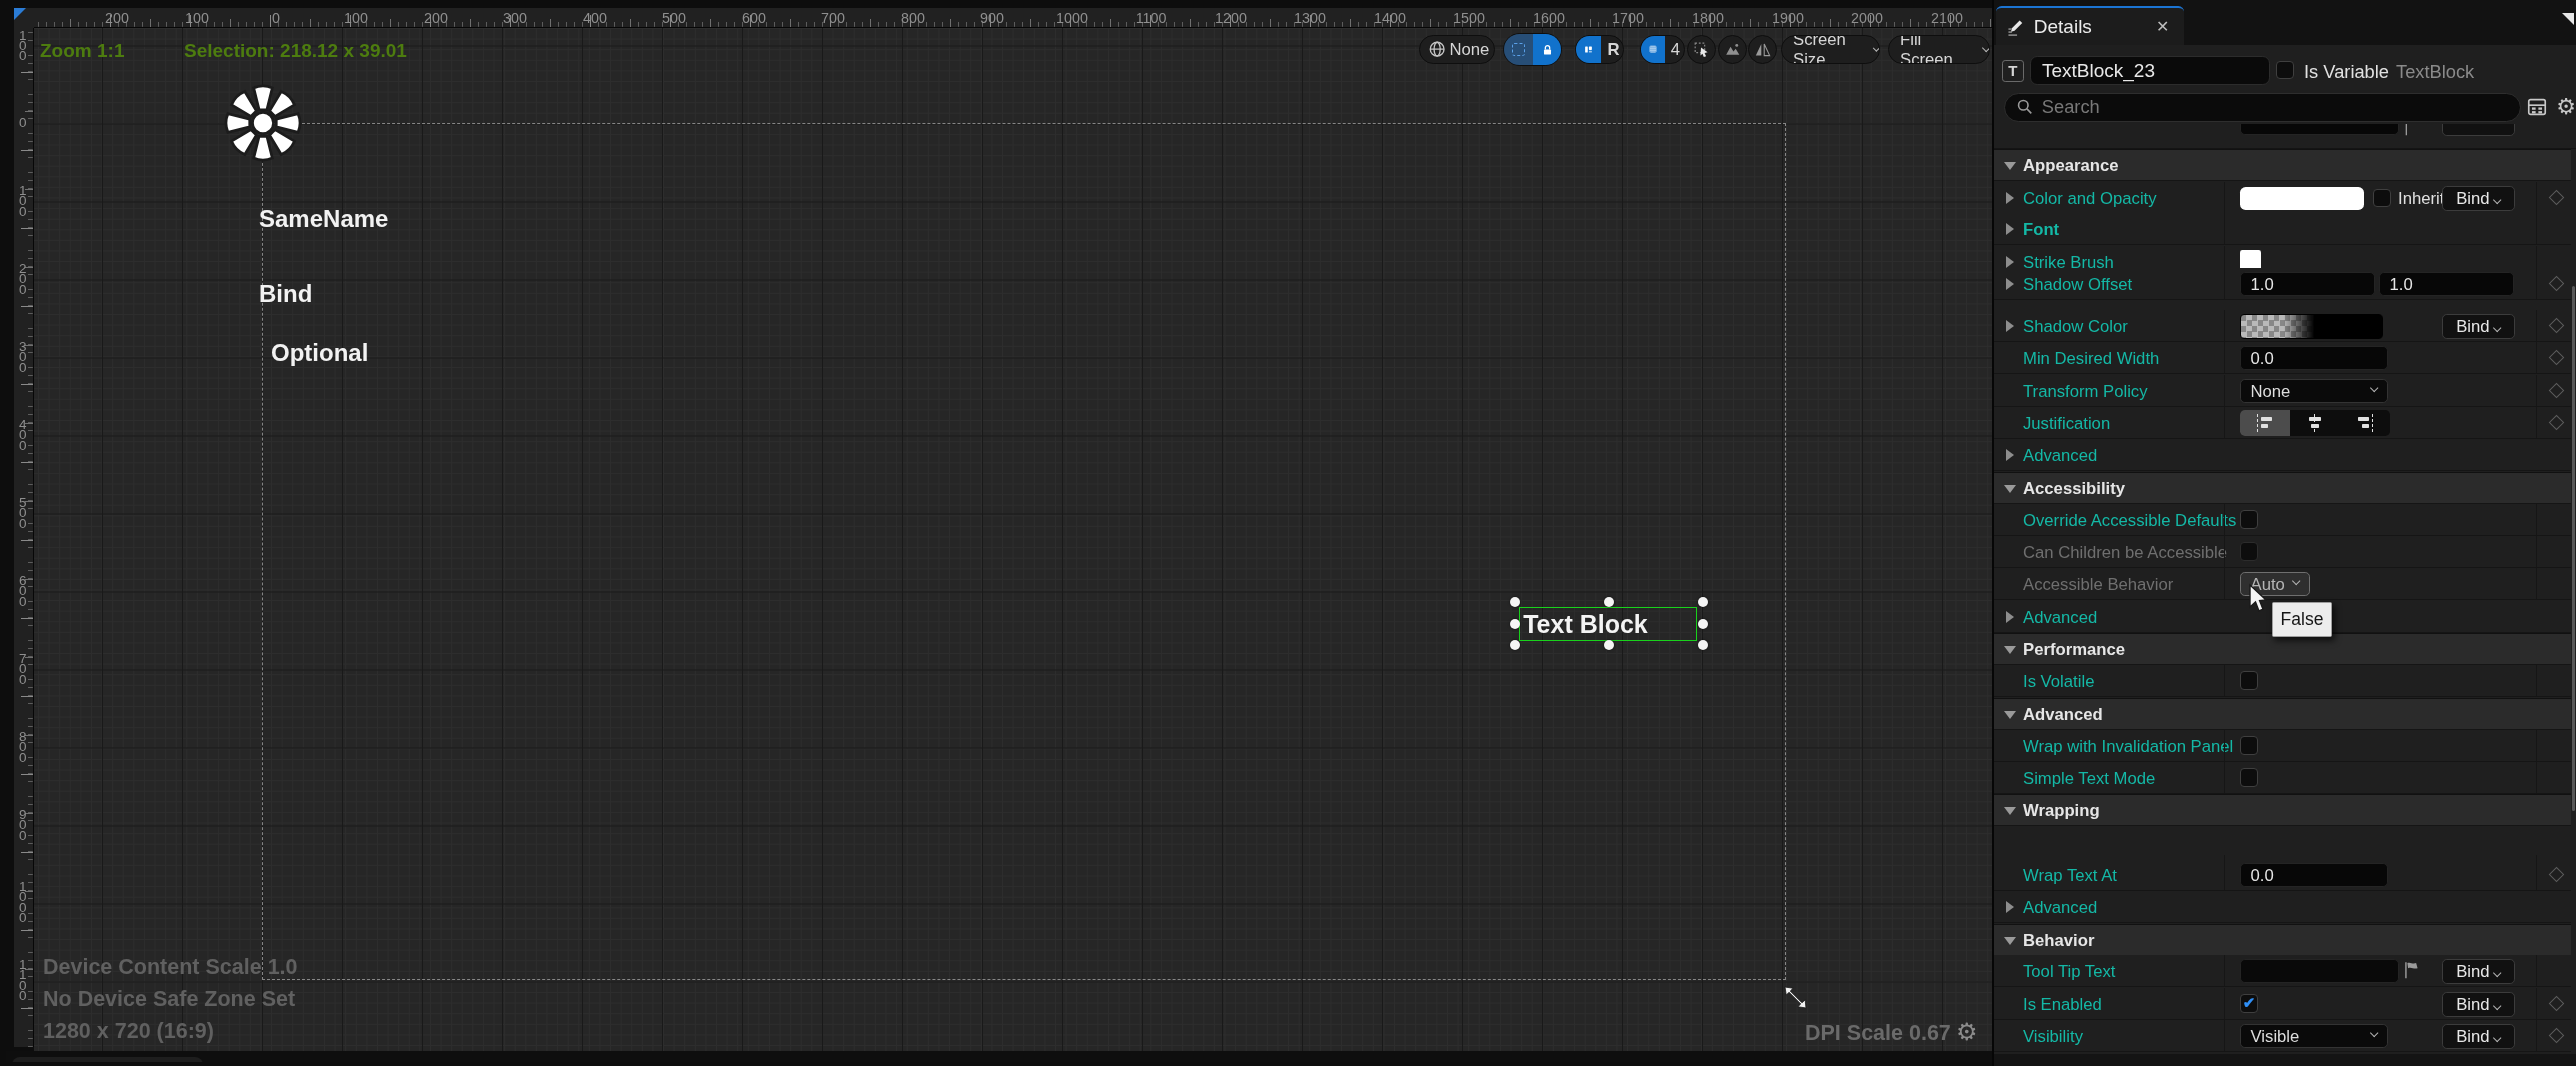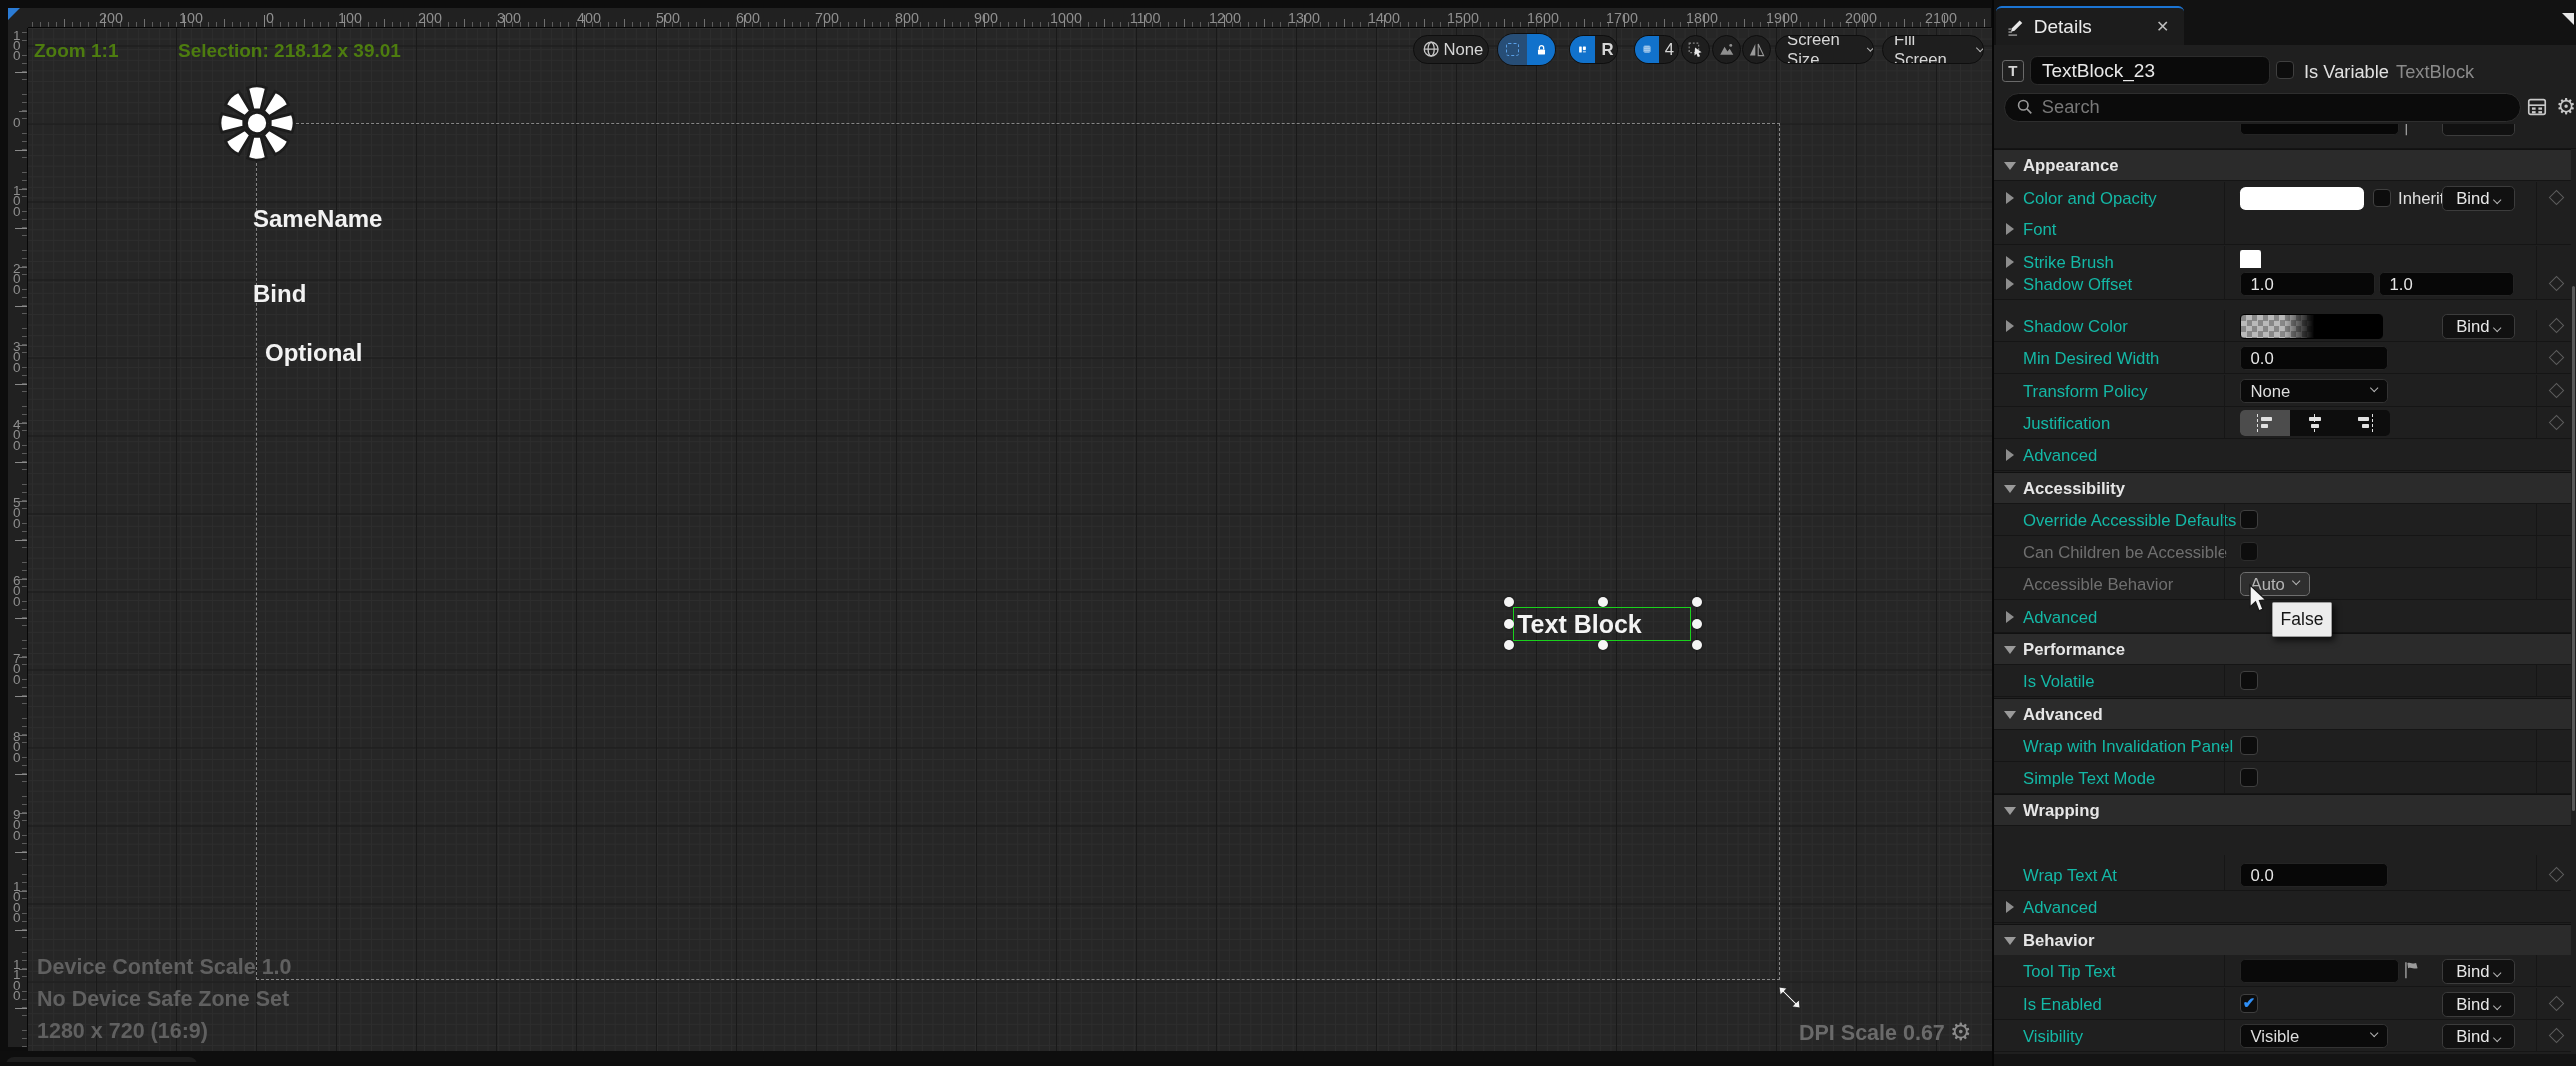--- a/index.html
+++ b/index.html
@@ -1,20 +1,20 @@
 <!DOCTYPE html>
 <html style="font-size:12.7px"><head>
 <meta charset="utf-8">
 <style>
   html,body{margin:0;padding:0;background:#0d0d0d;}
   *{box-sizing:border-box;font-family:"Liberation Sans",sans-serif;}
   #root{position:relative;width:2576px;height:1067px;overflow:hidden;background:#0d0d0d;}
 
   
-  #canvas{position:absolute;left:0;top:0;width:1992px;height:1062px;background:#0d0d0d;overflow:hidden;}
+  #canvas{position:absolute;left:6px;top:0;width:1992px;height:1062px;background:#0d0d0d;overflow:hidden;}
   #grid{position:absolute;left:28px;top:28px;width:1964px;height:1024px;background-color:#262626;
     background-image:
       linear-gradient(90deg,#191919 1.2px,transparent 1.2px),
       linear-gradient(#191919 1.2px,transparent 1.2px),
       linear-gradient(90deg,#2d2d2d 0.8px,transparent 0.8px),
       linear-gradient(#2d2d2d 0.8px,transparent 0.8px);
     background-size:80px 100%,100% 78px,10.6px 100%,100% 10.6px;
     background-position:68px 0,0 17.5px,4px 0,0 0;}
   #ruler-top{position:absolute;left:8px;top:8px;right:0.8px;height:20px;background:#212121;border-bottom:0.8px solid #070707;
     background-image:
@@ -384,21 +384,21 @@
           <i class="exp"></i>
           <span class="plbl">Color and Opacity</span>
           <span class="coldiv"></span>
           <span class="coldiv2"></span>
           <span class="sw-color"></span>
           <span class="cb rowcb" style="left:379px;top:7.2px;"></span>
           <span style="position:absolute;left:404px;top:7.2px;font-size:16.7px;color:#e0e0e0;">Inherit</span>
           <span class="bindbtn">Bind<i class="chev" style="margin-left:4.8px;"></i></span>
           <i class="dmd"></i>
         </div>
-        <div class="prow" style="top: 64px;">
+        <div class="prow" style="top: 64px; font-weight: bold;">
           <i class="exp"></i>
           <span class="plbl">Font</span>
           <span class="coldiv"></span>
           <span class="coldiv2"></span>
         </div>
         <div class="prow" style="top: 97px;">
           <i class="exp"></i>
           <span class="plbl">Strike Brush</span>
           <span class="coldiv"></span>
           <span class="coldiv2"></span>

